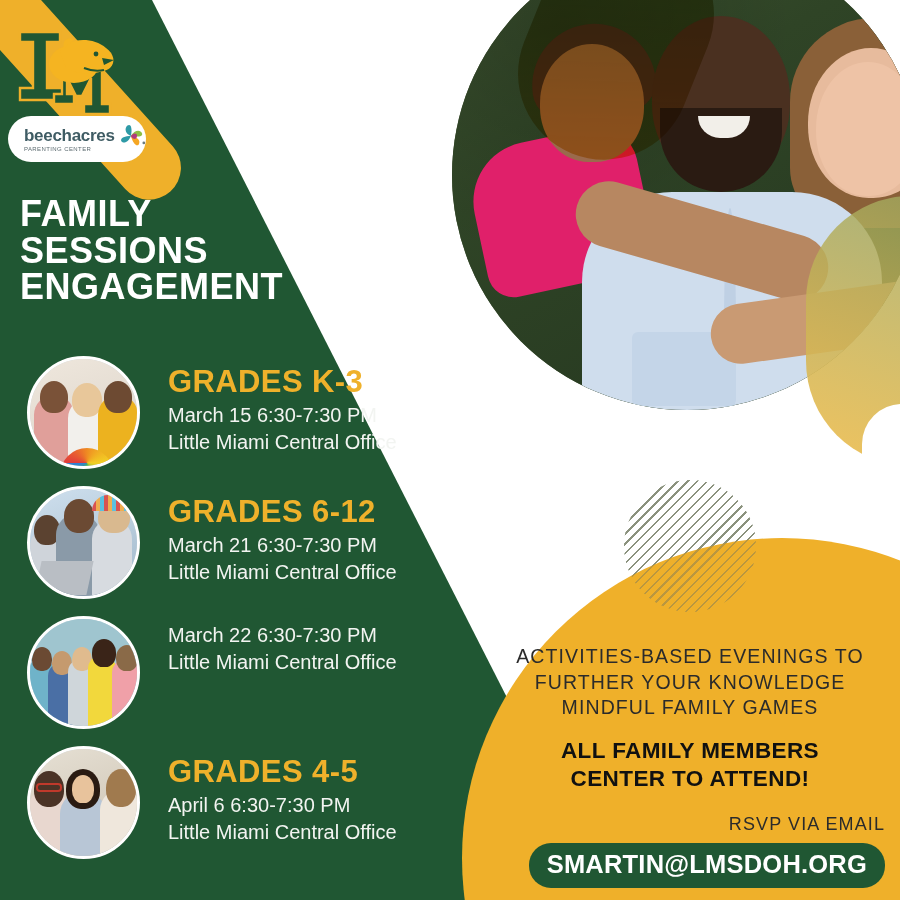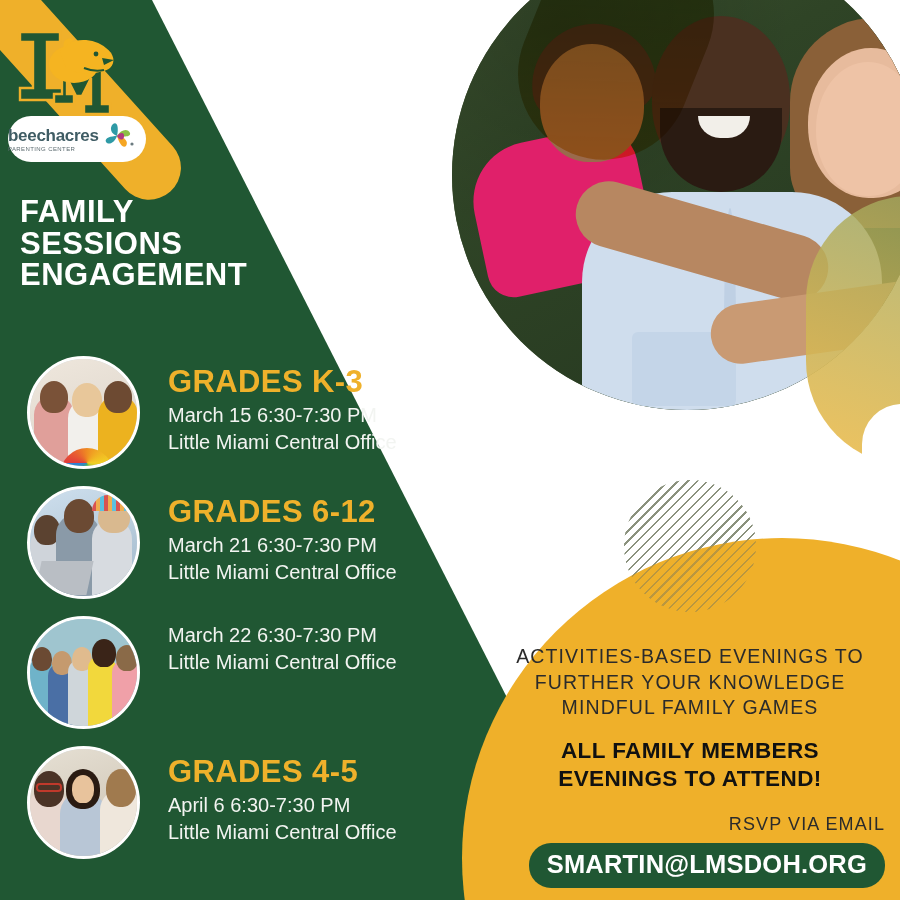--- a/index.html
+++ b/index.html
@@ -88,21 +88,21 @@
   
   .lm-logo{position:absolute;left:14px;top:18px;width:118px;height:104px;z-index:10;}
   .ba-logo{
     position:absolute;left:8px;top:116px;width:138px;height:46px;background:#fff;border-radius:23px;z-index:10;
     display:flex;align-items:center;
   }
 
   
   .headline{
     position:absolute;left:20px;top:196px;z-index:11;
-    color:#fff;font-weight:bold;font-size:31px;line-height:1.02;letter-spacing:.5px;
+    color:#fff;font-weight:bold;font-size:36px;line-height:1.02;letter-spacing:.5px;
   }
   .headline div{white-space:nowrap;}
 
   
   .sessions{position:absolute;left:0;top:352px;width:470px;z-index:11;}
   .session{position:relative;height:130px;}
   .session .avatar{
     position:absolute;left:27px;top:4px;width:113px;height:113px;border-radius:50%;
     border:3px solid #fff;box-sizing:border-box;overflow:hidden;background:#cfd6d9;
   }
@@ -181,21 +181,21 @@
         <path d="M46 34 C52 20, 78 18, 92 30 C100 36, 102 44, 96 50 C88 56, 64 58, 52 50 Z" fill="#F5B421"></path>
         <path d="M50 30 C48 22, 54 18, 60 22 Z" fill="#F5B421"></path>
         <path d="M88 40 l12 2 -10 5 Z" fill="#205733"></path>
         <circle cx="82" cy="36" r="2.4" fill="#205733"></circle>
         <path d="M70 50 q10 4 20 2" stroke="#205733" stroke-width="2" fill="none"></path>
       </g>
     </svg>
   </div>
 
   <div class="ba-logo">
-    <div style="padding-left:0;line-height:1;">
+    <div style="padding-left:16px;line-height:1;">
       <div style="font-size:17px;font-weight:bold;color:#3f5c64;letter-spacing:-.3px;">
         <span>beech</span><span>acres</span>
       </div>
       <div style="font-size:6px;color:#5c6b70;letter-spacing:.4px;margin-top:2px;">PARENTING CENTER</div>
     </div>
     <svg width="34" height="32" viewBox="0 0 34 32" style="margin-left:2px;margin-bottom:6px;" aria-hidden="true">
       <path d="M16 16 C10 14, 8 8, 12 4 C16 1, 18 7, 16 16Z" fill="#2E9AA6"></path>
       <path d="M16 16 C20 9, 27 8, 29 13 C30 17, 23 17, 16 16Z" fill="#8DBF45"></path>
       <path d="M16 16 C23 17, 28 21, 25 26 C22 29, 18 23, 16 16Z" fill="#F5A623"></path>
       <path d="M16 16 C14 22, 8 26, 5 22 C3 18, 10 16, 16 16Z" fill="#2E9AA6"></path>
@@ -300,21 +300,21 @@
   </div>
 
   <div class="panel">
     <p class="light">
       <span>ACTIVITIES-BASED EVENINGS TO</span><br>
       <span>FURTHER YOUR KNOWLEDGE</span><br>
       <span>MINDFUL FAMILY GAMES</span>
     </p>
     <p class="bold">
       <span>ALL FAMILY MEMBERS</span><br>
-      <span>EVENINGS TO ATTEND!</span>
+      <span>CENTER TO ATTEND!</span>
     </p>
     <p class="rsvp">RSVP VIA EMAIL</p>
     <div style="text-align:right;">
       <span class="email-pill">SMARTIN@LMSDOH.ORG</span>
     </div>
   </div>
 
 </div>
 
 </body></html>

